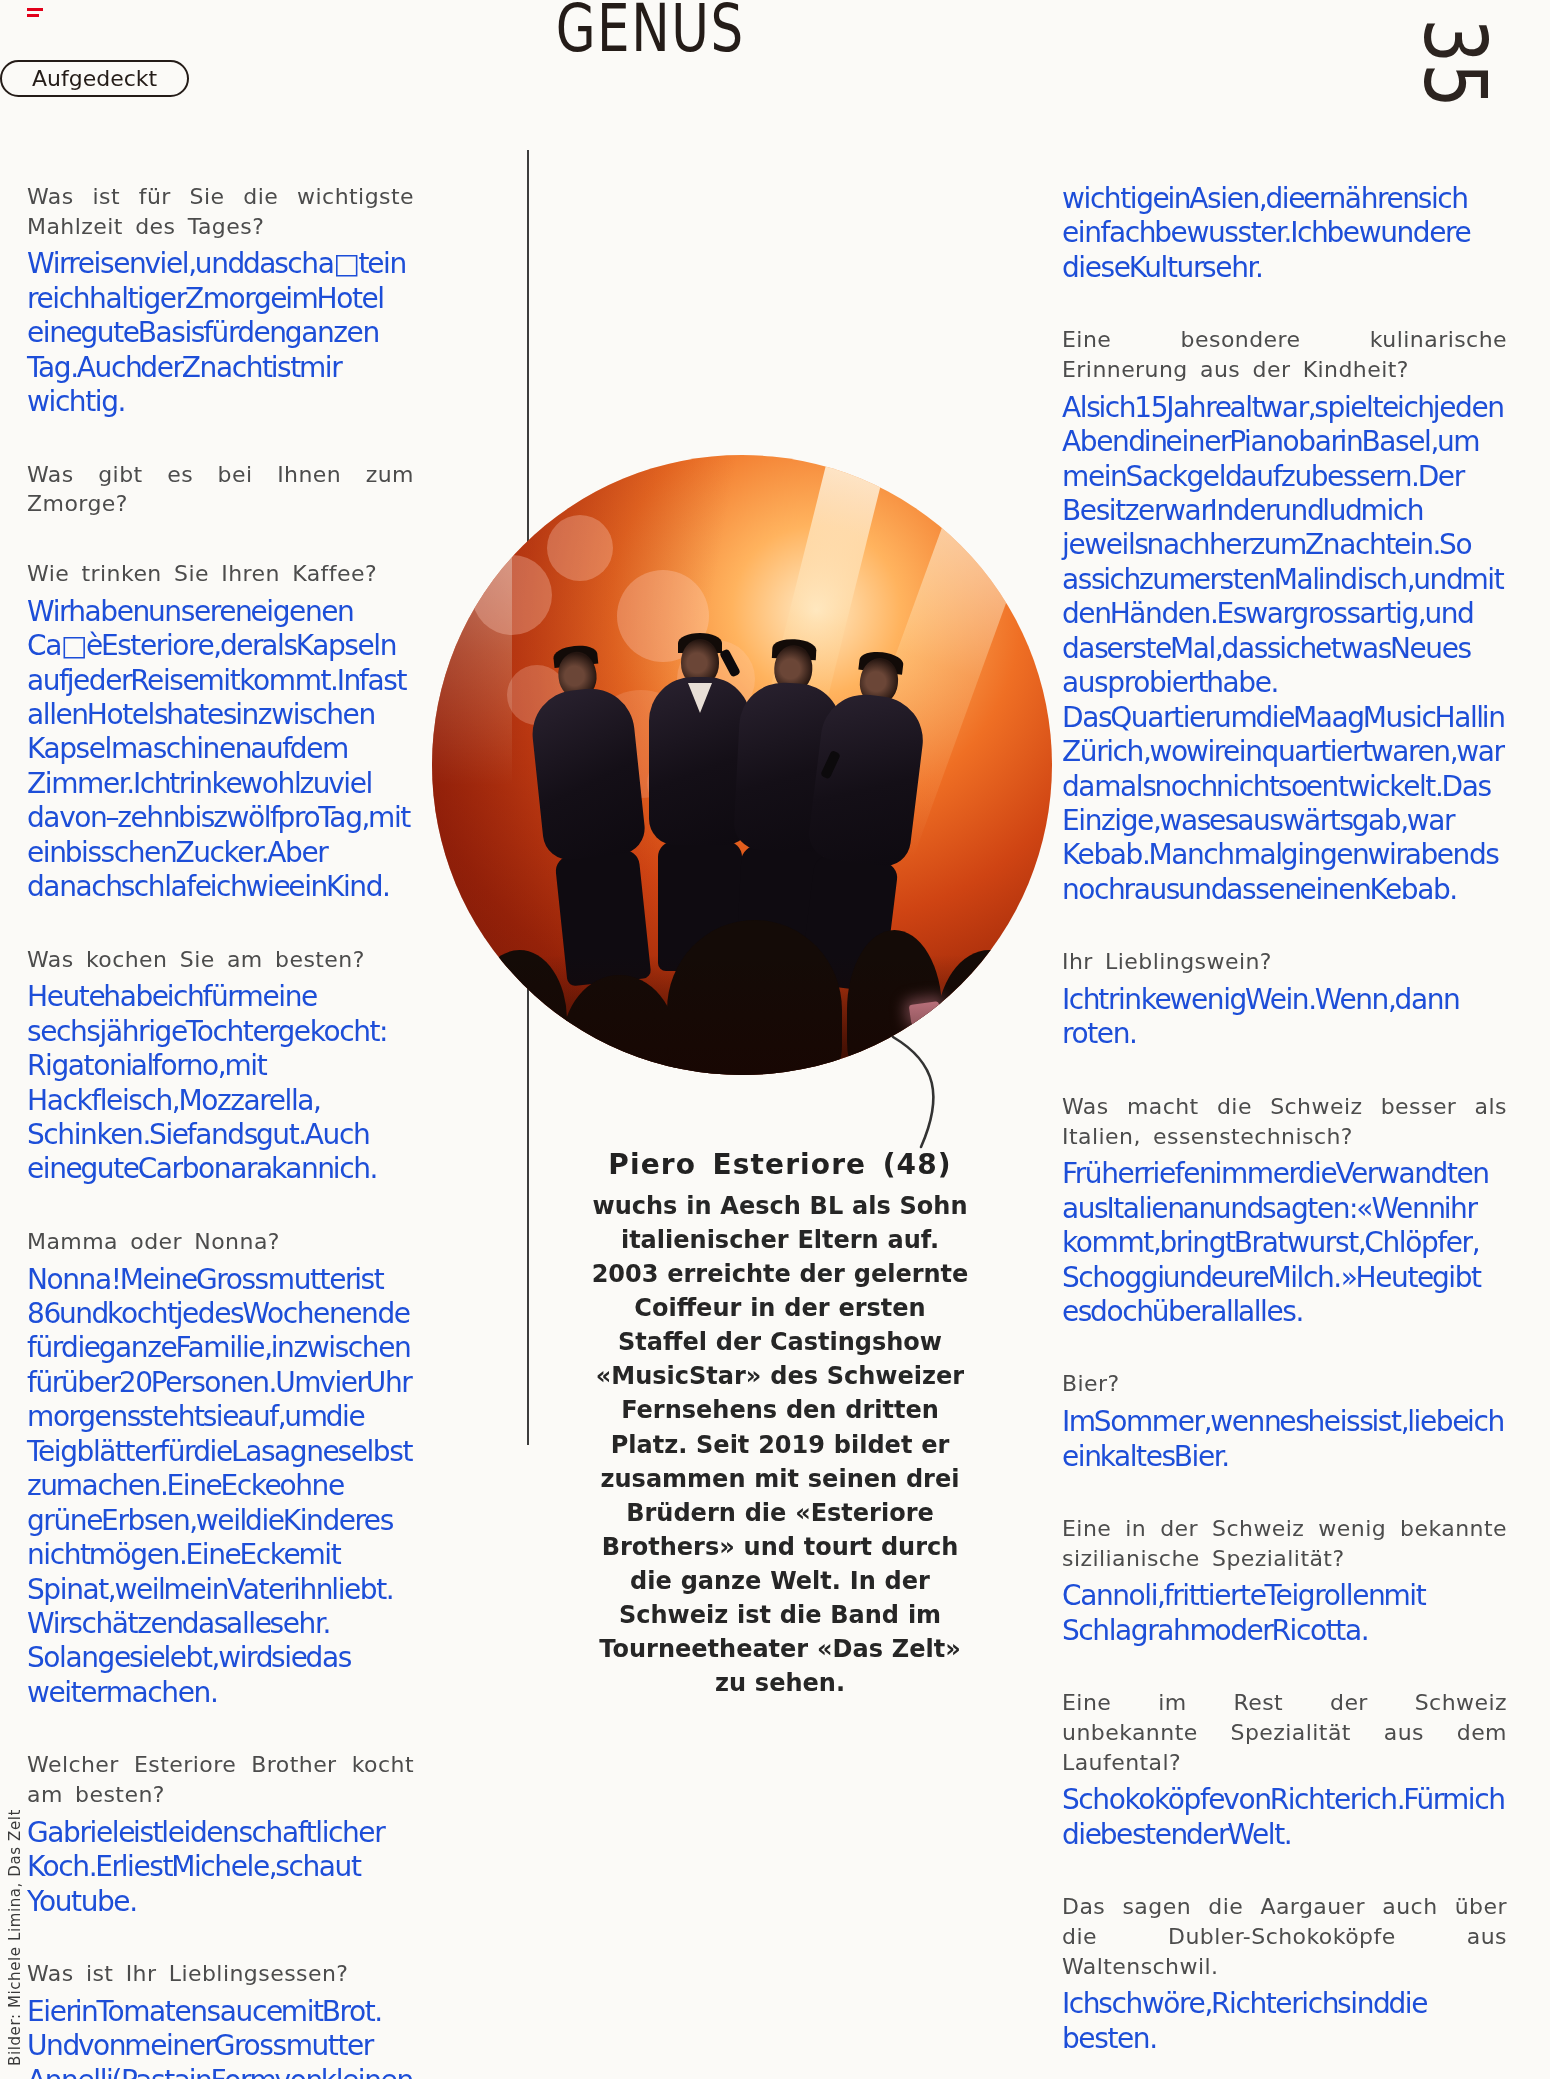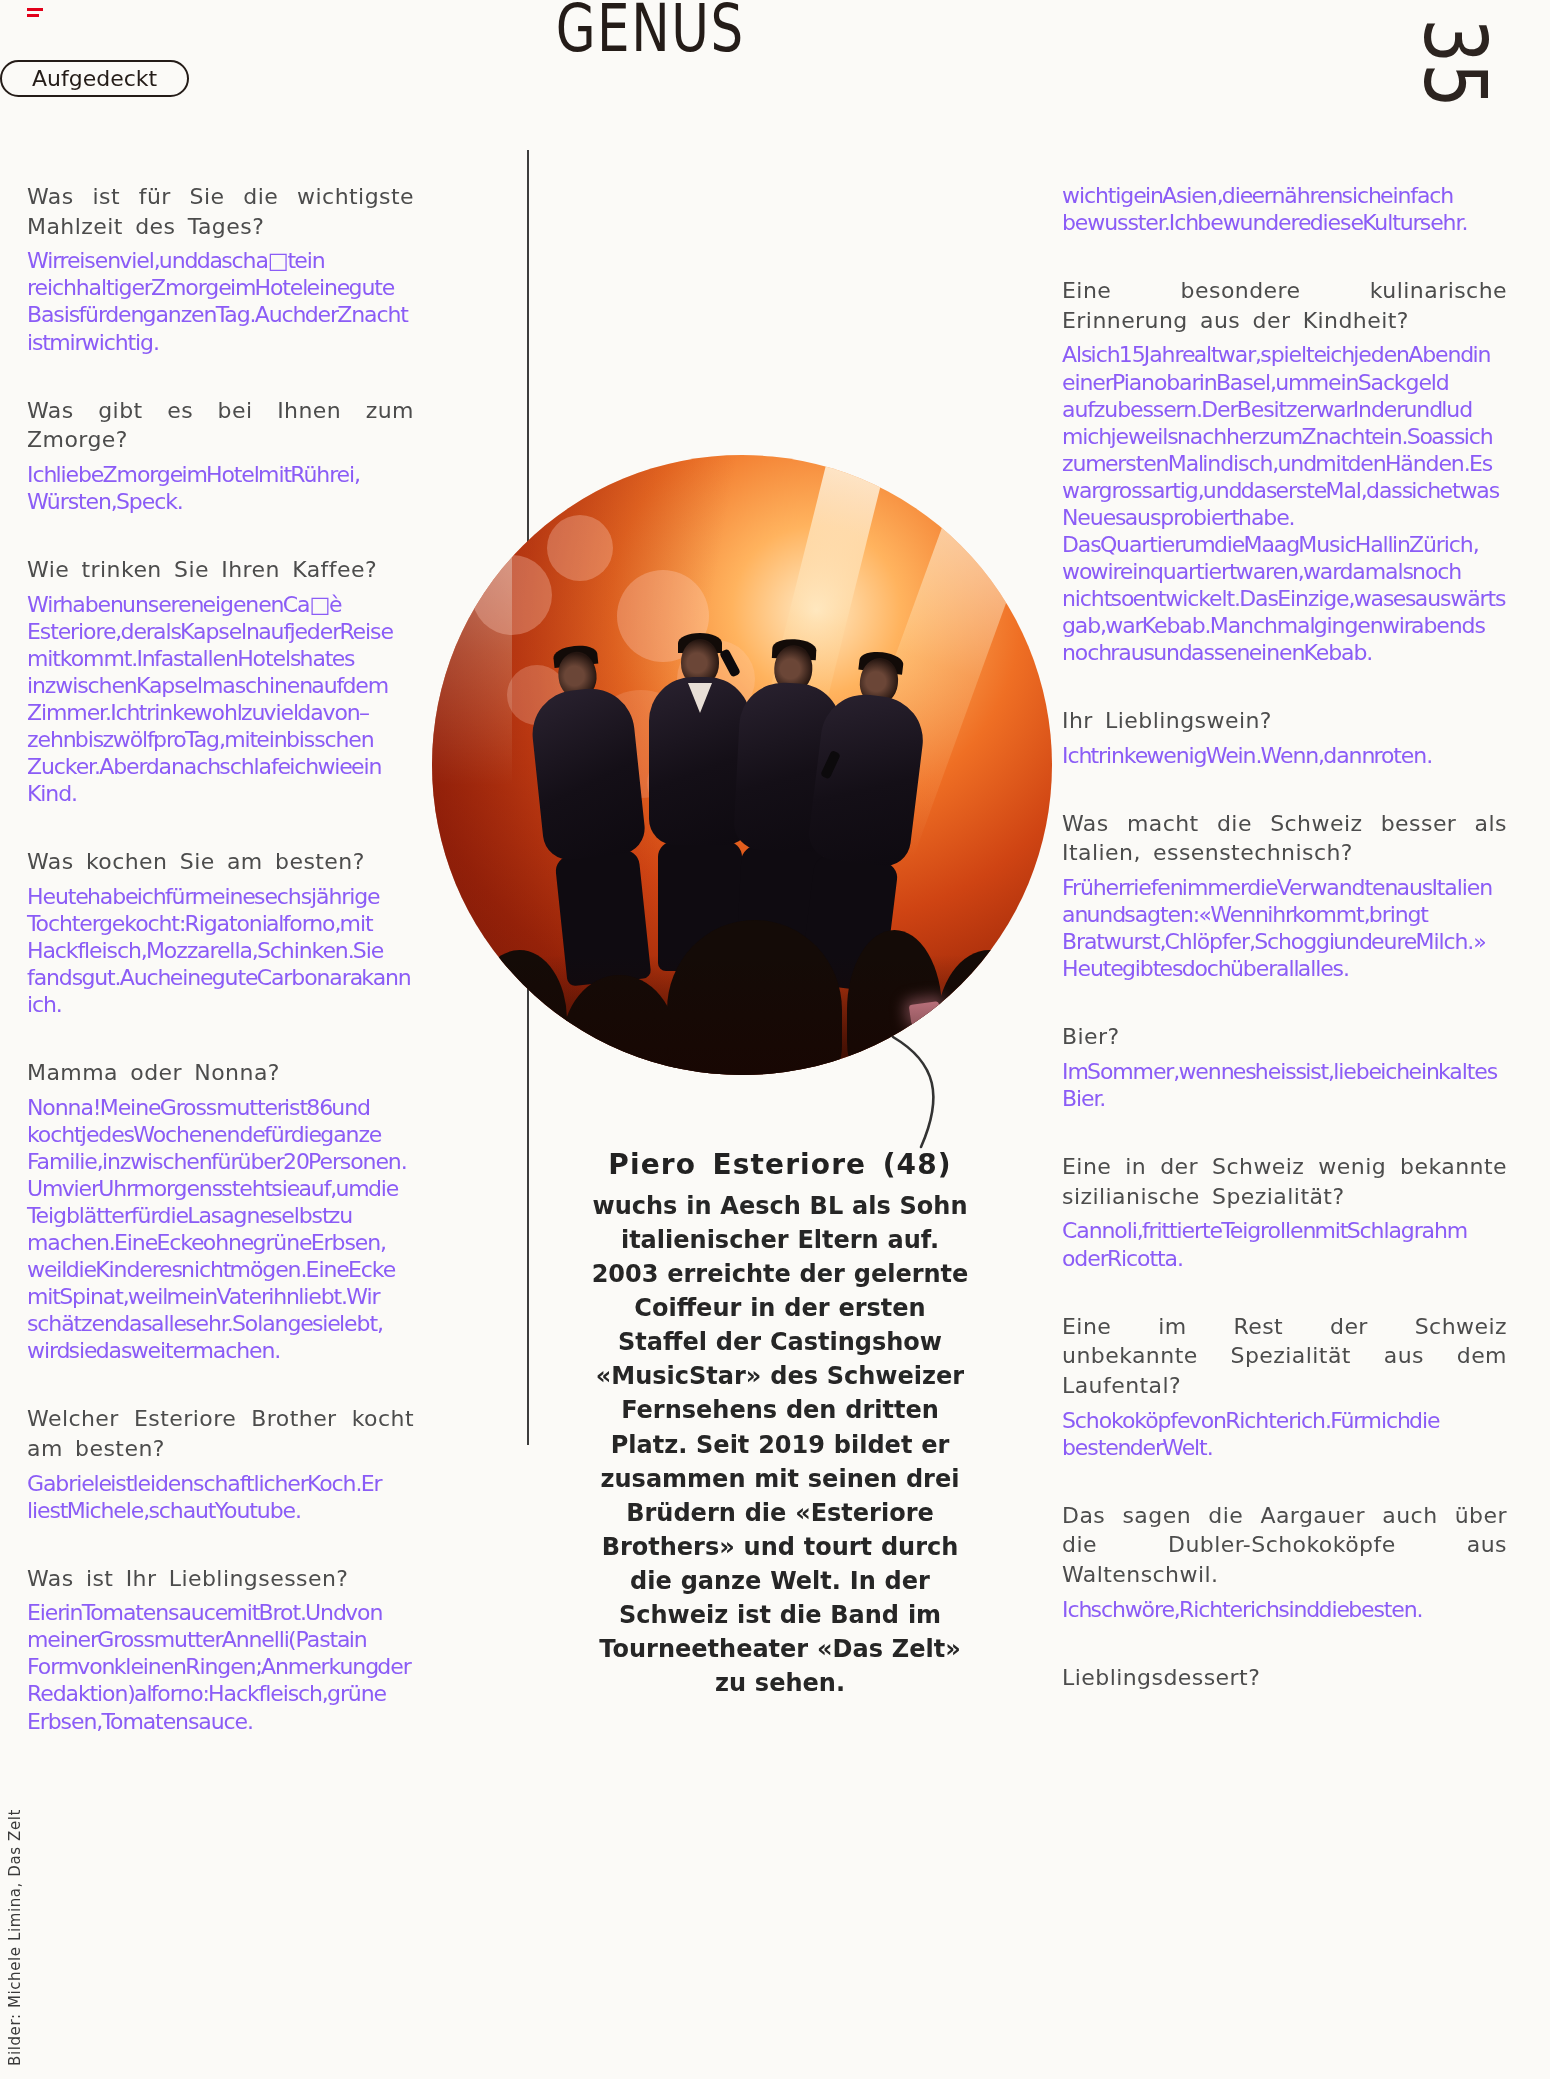--- a/index.html
+++ b/index.html
@@ -23,21 +23,21 @@
   
   .vrule{position:absolute;left:527px;top:150px;width:2px;height:1295px;background:#3d3d3d;}
 
   
   .col{position:absolute;top:182px;}
   .col-left{left:27px;width:387px;}
   .col-right{left:1062px;width:445px;}
   .q{font-size:22px;line-height:1.35;color:#4c4c4c;text-align:justify;
      letter-spacing:0.02em;word-spacing:0.22em;margin:40px 0 6px 0;}
   .qa:first-child .q{margin-top:0;}
-  .a{font-size:22px;line-height:1.23;color:#8b5cf6;
+  .a{font-size:28px;line-height:1.23;color:#1d4ed8;
      letter-spacing:-0.05em;word-spacing:-0.3em;}
   .intro{margin-bottom:0;}
 
   
   .photo{position:absolute;left:432px;top:455px;width:620px;height:620px;border-radius:50%;
          overflow:hidden;
          background:radial-gradient(circle at 62% 25%, #ffe9c4 0%, #ffb35e 14%, #ef6f24 34%, #cf4413 52%, #9a2508 72%, #641303 100%);}
   .photo .wash{position:absolute;inset:0;background:linear-gradient(100deg, rgba(130,22,12,0.55), rgba(130,22,12,0) 42%);}
   .bokeh{position:absolute;border-radius:50%;background:rgba(255,212,200,0.30);}
   .beam{position:absolute;background:linear-gradient(to bottom, rgba(255,250,235,0.95), rgba(255,224,170,0.30) 55%, rgba(255,224,170,0) 100%);}
@@ -88,21 +88,20 @@
 
   <div class="vrule"></div>
 
   <div class="col col-left">
     <div class="qa">
         <div class="q">Was ist für Sie die wichtigste Mahlzeit des Tages?</div>
         <div class="a">Wir reisen viel, und da scha□t ein reichhaltiger Zmorge im Hotel eine gute Basis für den ganzen Tag. Auch der Znacht ist mir wichtig.</div>
       </div>
     <div class="qa">
         <div class="q">Was gibt es bei Ihnen zum Zmorge?</div>
-        <div class="a">Ich liebe Zmorge im Hotel mit Rührei, Würsten, Speck.</div>
       </div>
     <div class="qa">
         <div class="q">Wie trinken Sie Ihren Kaffee?</div>
         <div class="a">Wir haben unseren eigenen Ca□è Esteriore, der als Kapseln auf jeder Reise mitkommt. In fast allen Hotels hat es inzwischen Kapselmaschinen auf dem Zimmer. Ich trinke wohl zu viel davon – zehn bis zwölf pro Tag, mit ein bisschen Zucker. Aber danach schlafe ich wie ein Kind.</div>
       </div>
     <div class="qa">
         <div class="q">Was kochen Sie am besten?</div>
         <div class="a">Heute habe ich für meine sechsjährige Tochter gekocht: Rigatoni al forno, mit Hackfleisch, Mozzarella, Schinken. Sie fands gut. Auch eine gute Carbonara kann ich.</div>
       </div>
     <div class="qa">

